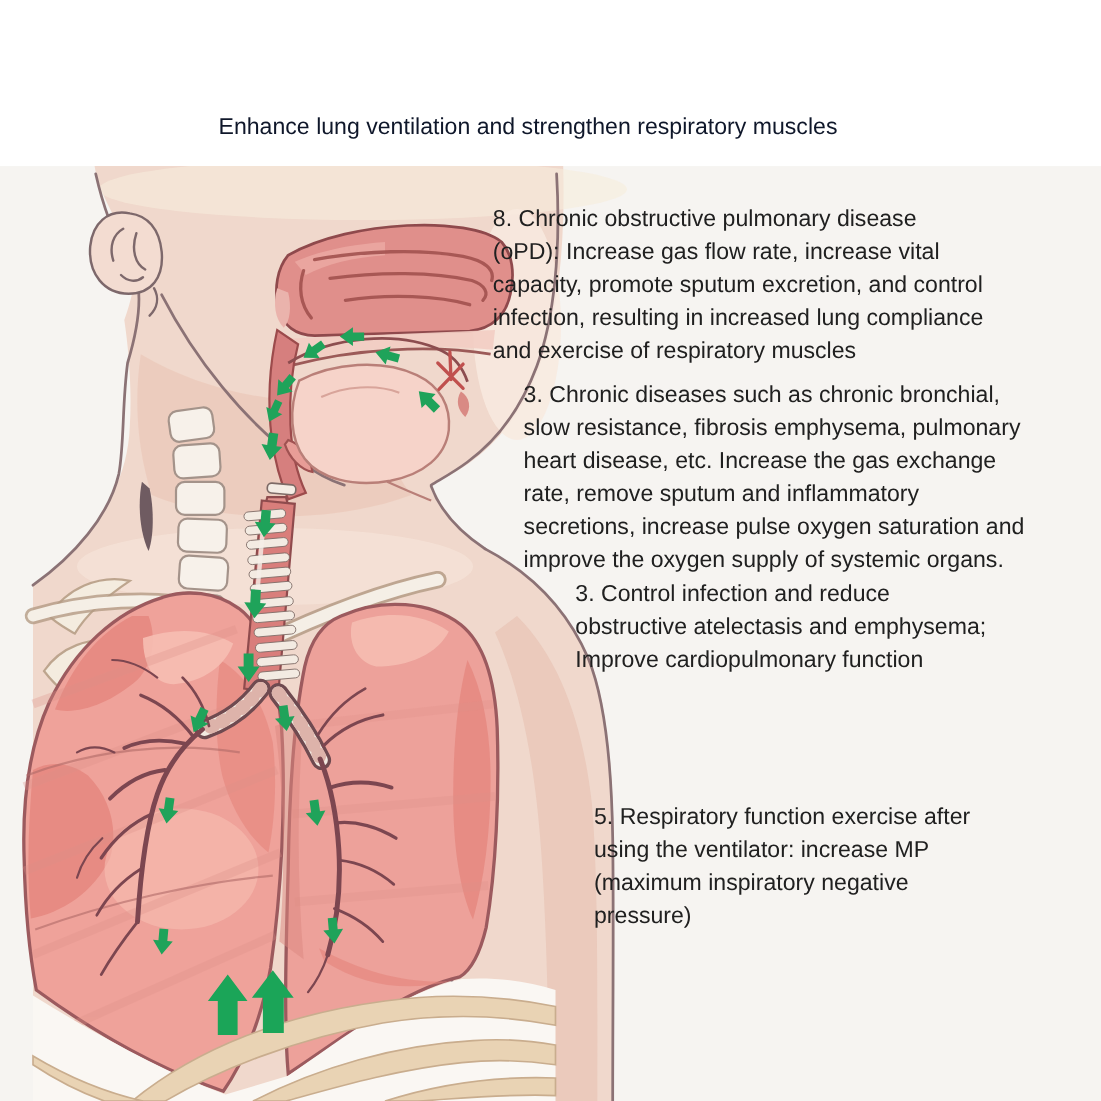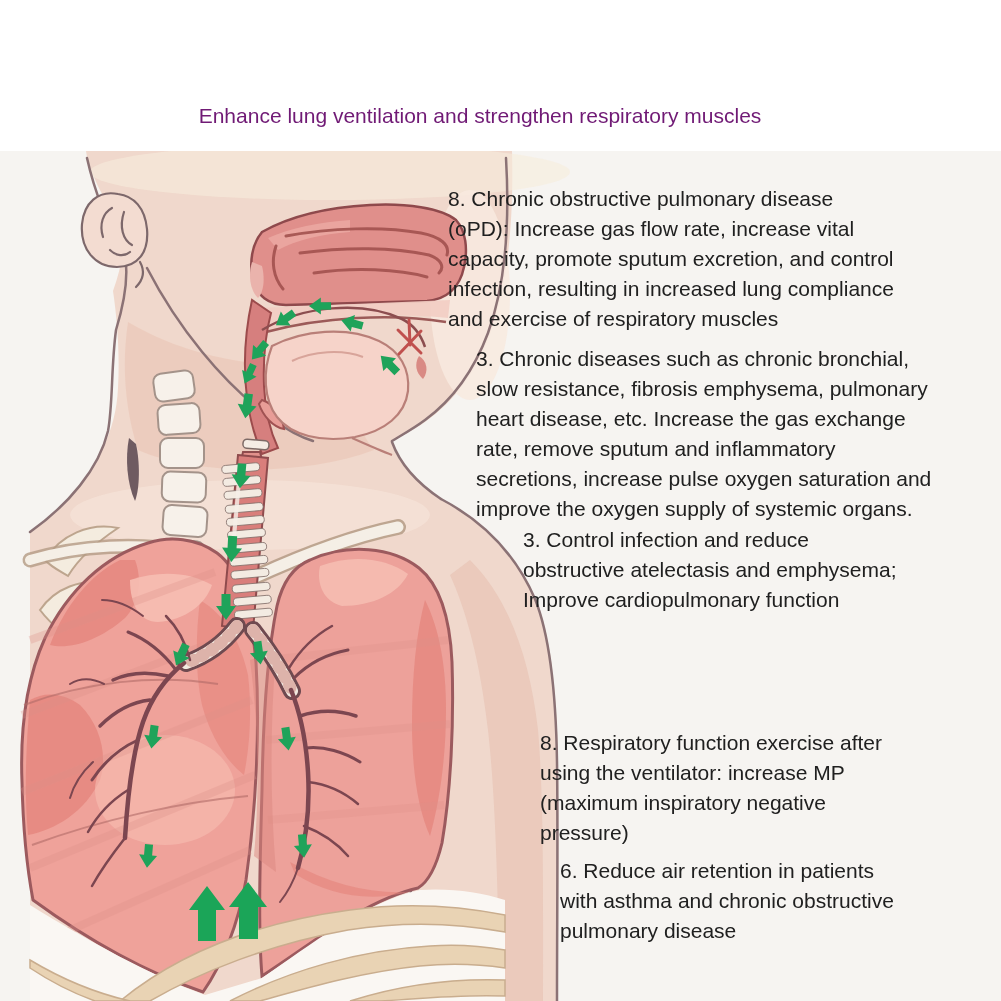--- a/index.html
+++ b/index.html
@@ -2,21 +2,21 @@
 <html><head>
 <meta charset="utf-8">
 <style>
   html,body{margin:0;padding:0;background:#ffffff;}
   .page{position:relative;width:1001px;height:1001px;background:#ffffff;overflow:hidden;
         font-family:"Liberation Sans", sans-serif;}
   .panel{position:absolute;left:0;top:151px;width:1001px;height:850px;background:#f6f4f1;}
   .title{position:absolute;left:0;top:44px;width:960px;text-align:center;
          font-size:46px;line-height:1.1;color:#169a6c;letter-spacing:0.5px;z-index:3;}
   .subtitle{position:absolute;left:0;top:103px;width:960px;text-align:center;
-            font-size:21px;line-height:1.2;color:#701a75;z-index:3;}
+            font-size:21px;line-height:1.2;color:#0f172a;z-index:3;}
   .pt{position:absolute;font-size:21px;line-height:30px;color:#202020;
       white-space:pre-line;z-index:3;}
   .pt1{left:448px;top:184px;}
   .pt2{left:476px;top:344px;}
   .pt3{left:523px;top:525px;}
   .pt4{left:540px;top:636px;}
   .pt5{left:540px;top:728px;}
   .pt6{left:560px;top:856px;}
   .illu{position:absolute;left:0;top:151px;z-index:1;}
 </style>
@@ -253,20 +253,17 @@
 and exercise of respiratory muscles</div>
   <div class="pt pt2">3. Chronic diseases such as chronic bronchial,
 slow resistance, fibrosis emphysema, pulmonary
 heart disease, etc. Increase the gas exchange
 rate, remove sputum and inflammatory
 secretions, increase pulse oxygen saturation and
 improve the oxygen supply of systemic organs.</div>
   <div class="pt pt3">3. Control infection and reduce
 obstructive atelectasis and emphysema;
 Improve cardiopulmonary function</div>
-  <div class="pt pt5">8. Respiratory function exercise after
+  <div class="pt pt5">5. Respiratory function exercise after
 using the ventilator: increase MP
 (maximum inspiratory negative
 pressure)</div>
-  <div class="pt pt6">6. Reduce air retention in patients
-with asthma and chronic obstructive
-pulmonary disease</div>
 </div>
 
 </body></html>

